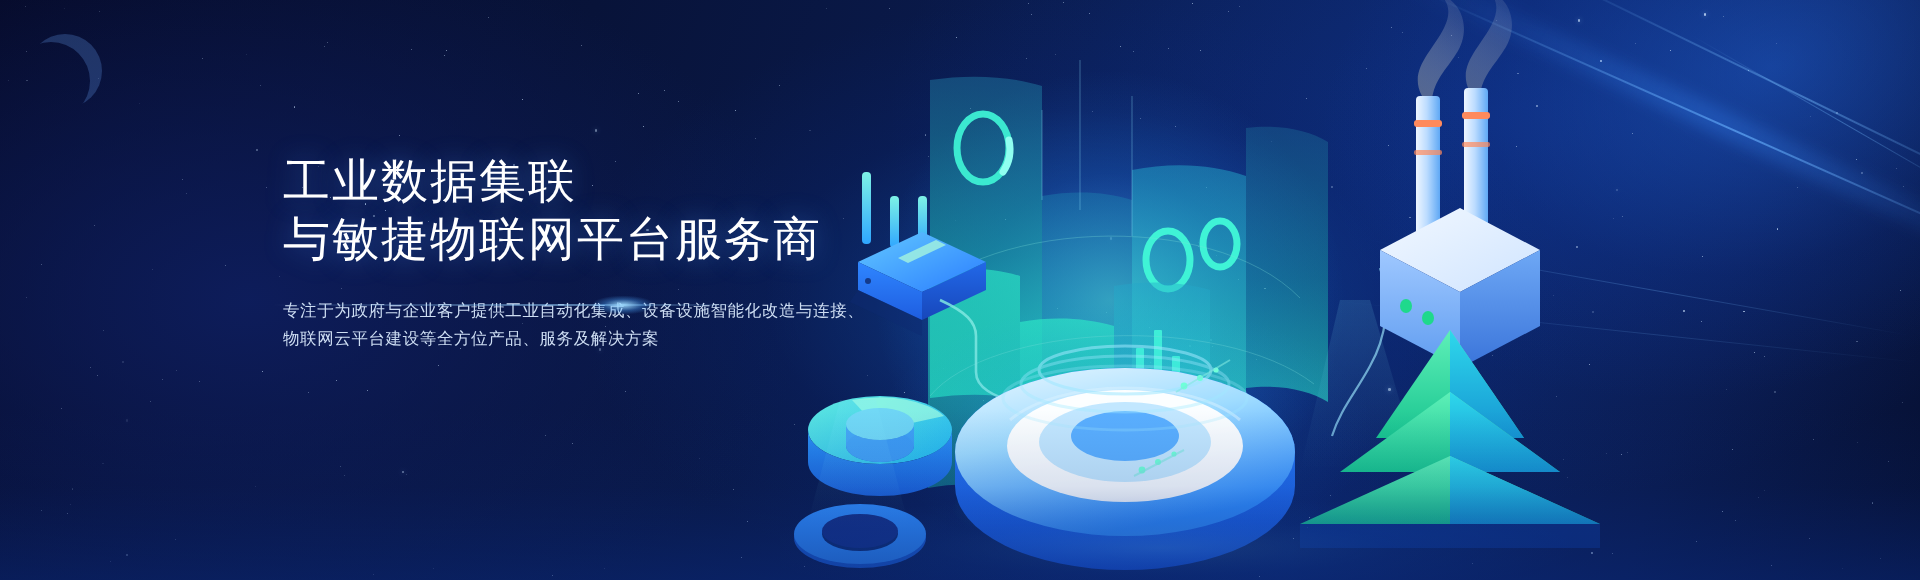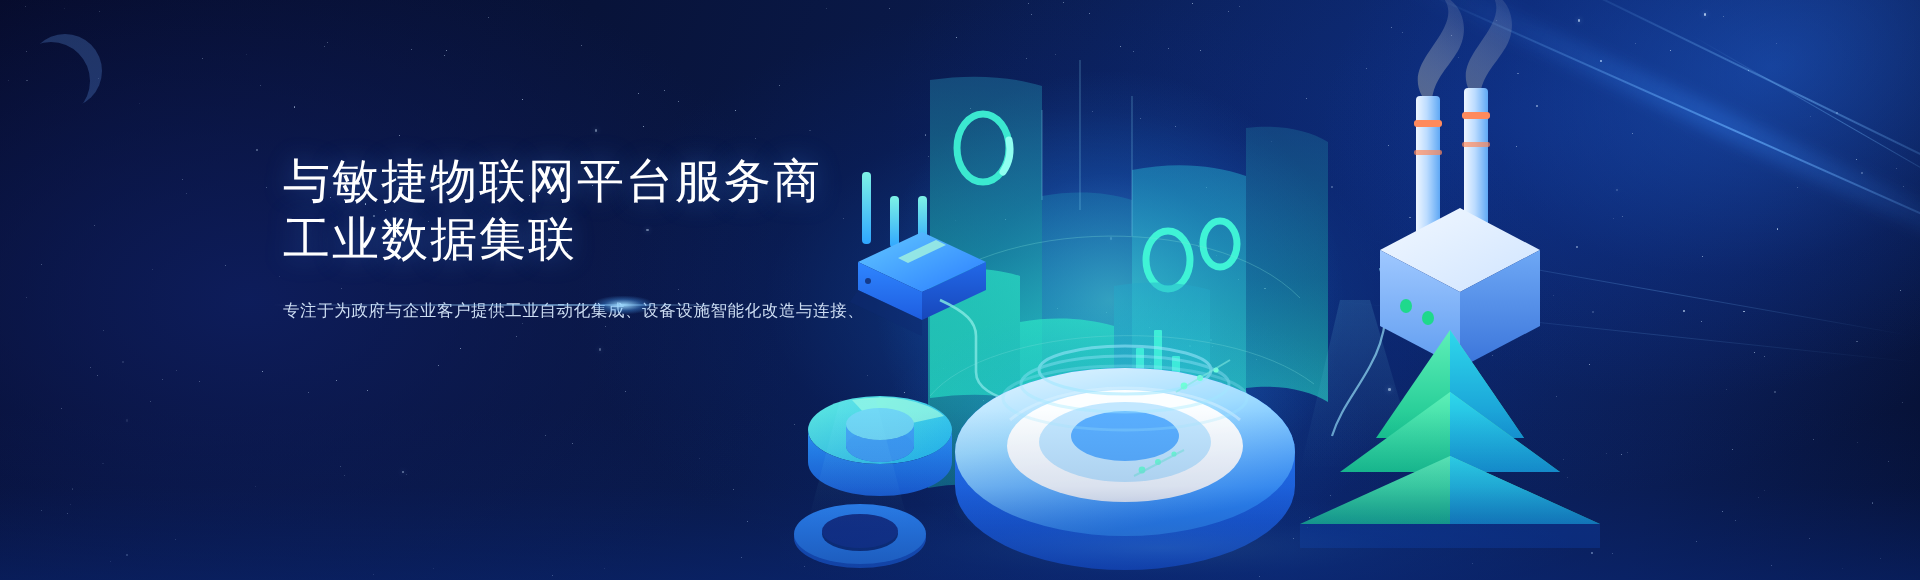--- a/index.html
+++ b/index.html
@@ -351,24 +351,25 @@
     </div>
 
   <div class="streak" style="left:1430px;top:-6px;  width:620px;height:2px;  transform:rotate(24deg); opacity:.85;"></div>
   <div class="streak" style="left:1545px;top:-30px; width:520px;height:1.6px;transform:rotate(26deg); opacity:.6;"></div>
   <div class="streak" style="left:1690px;top:34px;  width:330px;height:1.4px;transform:rotate(30deg); opacity:.5;"></div>
   <div class="streak-soft" style="left:1400px;top:-40px; width:700px;height:26px; transform:rotate(25deg);"></div>
   <div class="streak" style="left:1360px;top:238px; width:560px;height:1.4px;transform:rotate(10deg); opacity:.35;"></div>
   <div class="streak" style="left:1330px;top:300px; width:600px;height:1.2px;transform:rotate(6deg);  opacity:.22;"></div>
 
   <div class="copy">
+    <div class="headline">工业数据集联</div>
     <div class="headline">与敏捷物联网平台服务商</div>
-    <div class="headline">工业数据集联</div>
     <div class="headline-divider"></div>
     <div class="subtitle">专注于为政府与企业客户提供工业自动化集成、设备设施智能化改造与连接、</div>
+    <div class="subtitle" style="margin-top:0;">物联网云平台建设等全方位产品、服务及解决方案</div>
   </div>
 
   <div class="art">
     <svg width="1140" height="580" viewBox="0 0 1140 580" xmlns="http://www.w3.org/2000/svg">
       <defs>
         <linearGradient id="panelA" x1="0" y1="0" x2="0" y2="1">
           <stop offset="0%" stop-color="#1d6f9a" stop-opacity=".55"></stop>
           <stop offset="55%" stop-color="#1aa7a8" stop-opacity=".62"></stop>
           <stop offset="100%" stop-color="#25e2c6" stop-opacity=".80"></stop>
         </linearGradient>

